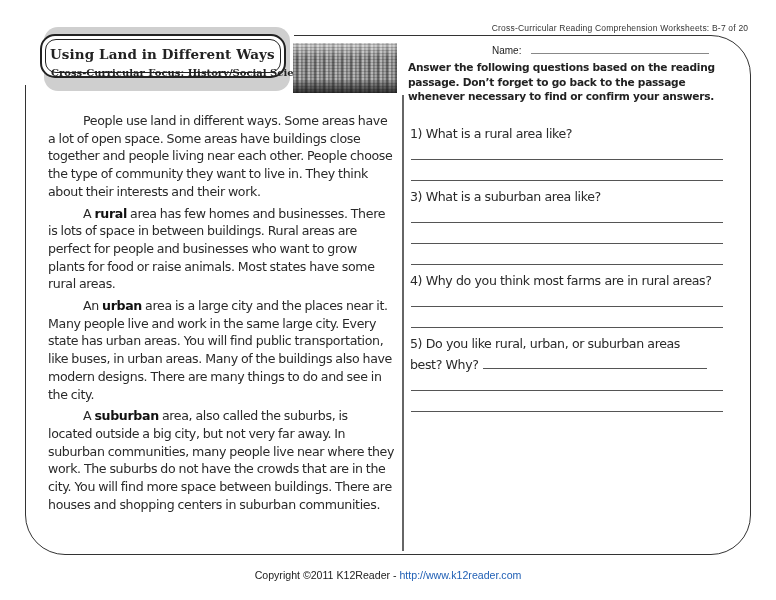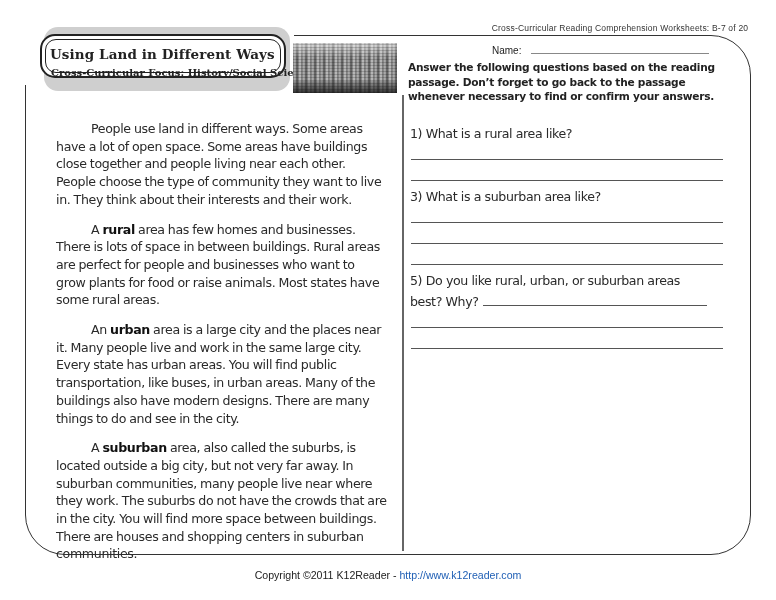--- a/index.html
+++ b/index.html
@@ -65,21 +65,21 @@
     .divider {
       position: absolute; left: 402px; top: 95px; width: 1.5px; height: 456px; background: #666;
     }
 
     
     .passage {
       position: absolute; left: 44px; top: 108px; width: 355px;
       font-family: "DejaVu Sans", sans-serif; font-size: 12.6px; line-height: 17.7px; color: #2a2a2a;
       letter-spacing: -0.35px; word-spacing: -0.5px;
     }
-    .passage p { margin: 12px; text-indent: 35px; }
+    .passage p { margin: 4px; text-indent: 35px; }
     .passage b { color: #111; }
 
     
     .name-row {
       position: absolute; left: 492px; top: 45px; font-family: Liberation Sans, sans-serif;
       font-size: 10px; color: #222; white-space: nowrap;
     }
     .name-line {
       display: inline-block; width: 178px; border-bottom: 1px solid #888; margin-left: 10px; vertical-align: baseline;
     }
@@ -145,20 +145,25 @@
     <div class="answer-line"></div>
     <div class="answer-line"></div>
   </div>
   <div>
     <div class="q-text">3) What is a suburban area like?</div>
     <div class="answer-line"></div>
     <div class="answer-line"></div>
     <div class="answer-line"></div>
   </div>
   <div>
+    <div class="q-text">4) Why do you think most farms are in rural areas?</div>
+    <div class="answer-line"></div>
+    <div class="answer-line"></div>
+  </div>
+  <div>
     <div class="q-text">5) Do you like rural, urban, or suburban areas</div>
     <div class="q-text"><span>best? Why?</span><span class="inline-line"></span></div>
     <div class="answer-line"></div>
     <div class="answer-line"></div>
   </div>
 </div>
 
 <div class="footer">
   <span>Copyright ©2011 K12Reader - </span><a>http://www.k12reader.com</a>
 </div>

